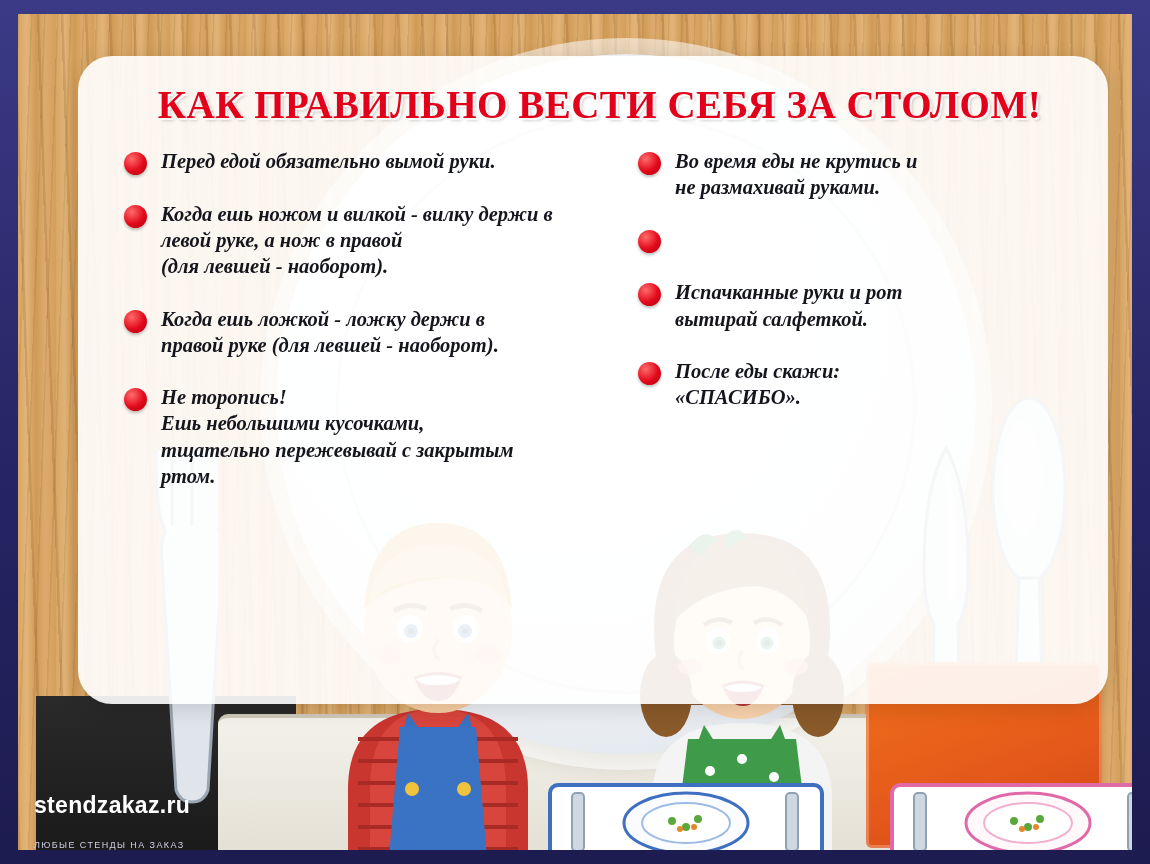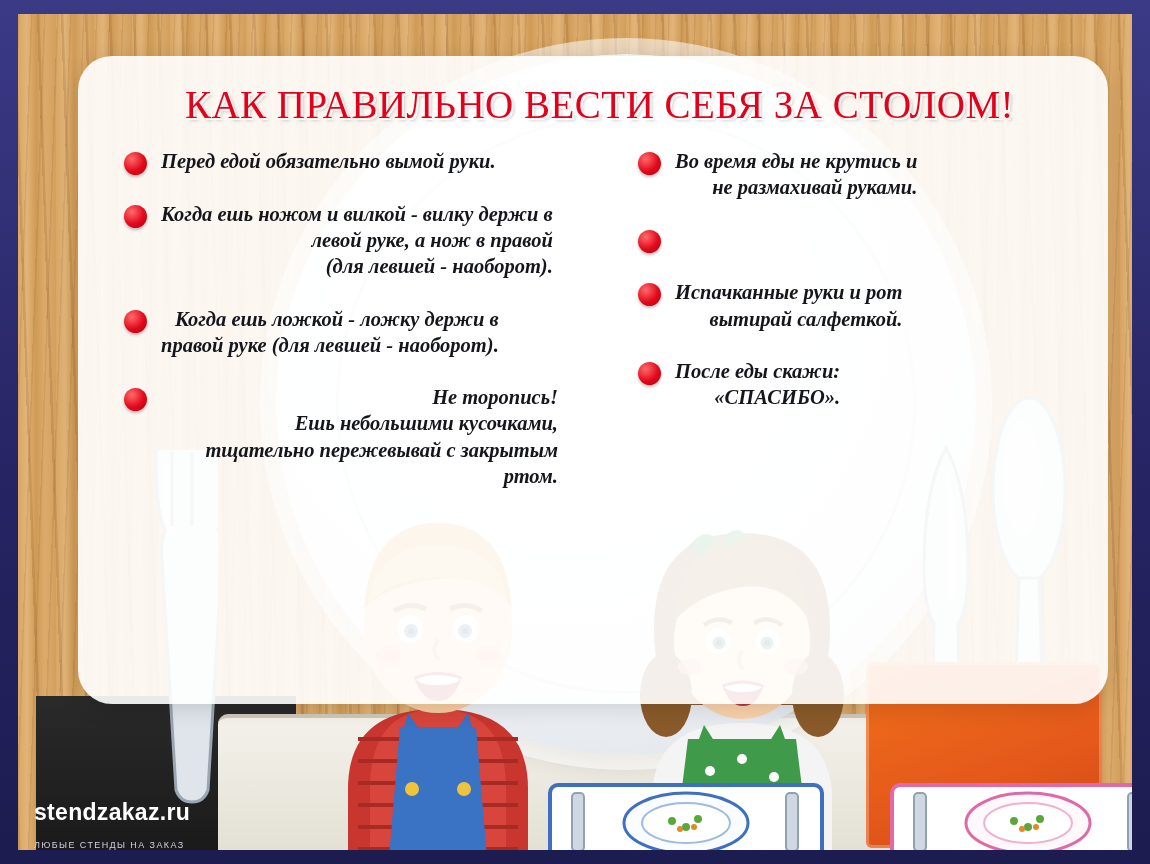--- a/index.html
+++ b/index.html
@@ -144,36 +144,36 @@
   }
 
   .title {
     position: absolute;
     left: 0;
     right: 0;
     top: 26px;
     text-align: center;
     color: #e3001b;
     font-size: 39px;
-    font-weight: normal;
+    font-weight: bold;
     letter-spacing: .5px;
     text-shadow: 2px 2px 0 rgba(255,255,255,.85), 3px 3px 3px rgba(0,0,0,.18);
     font-family: "Liberation Serif", serif;
     padding-left: 13px;
   }
 
   .columns {
     position: absolute;
     left: 46px;
     right: 36px;
     top: 92px;
     display: flex;
     gap: 28px;
   }
-  .col { width: 50%; text-align: right; }
+  .col { width: 50%; }
   .col.right { padding-left: 52px; }
 
   .rule {
     display: flex;
     align-items: flex-start;
     margin-bottom: 26px;
   }
   .bullet {
     flex: 0 0 auto;
     width: 23px;
@@ -213,21 +213,21 @@
 
   
   .watermark {
     position: absolute;
     left: 34px;
     bottom: 14px;
     color: #ffffff;
     font-family: "Liberation Sans", sans-serif;
   }
   .wm-main { font-size: 23px; font-weight: bold; letter-spacing: .3px; }
-  .wm-sub { font-size: 9px; letter-spacing: 1.4px; margin-top: 14px; color: #cfcfe6; }
+  .wm-sub { font-size: 9px; letter-spacing: 1.4px; margin-top: 21px; color: #cfcfe6; }
 </style>
 </head>
 <body>
 
 <div id="poster">
 
   <div class="frame-outer"></div>
 
   <div class="wood">
     <div class="grain"></div>

